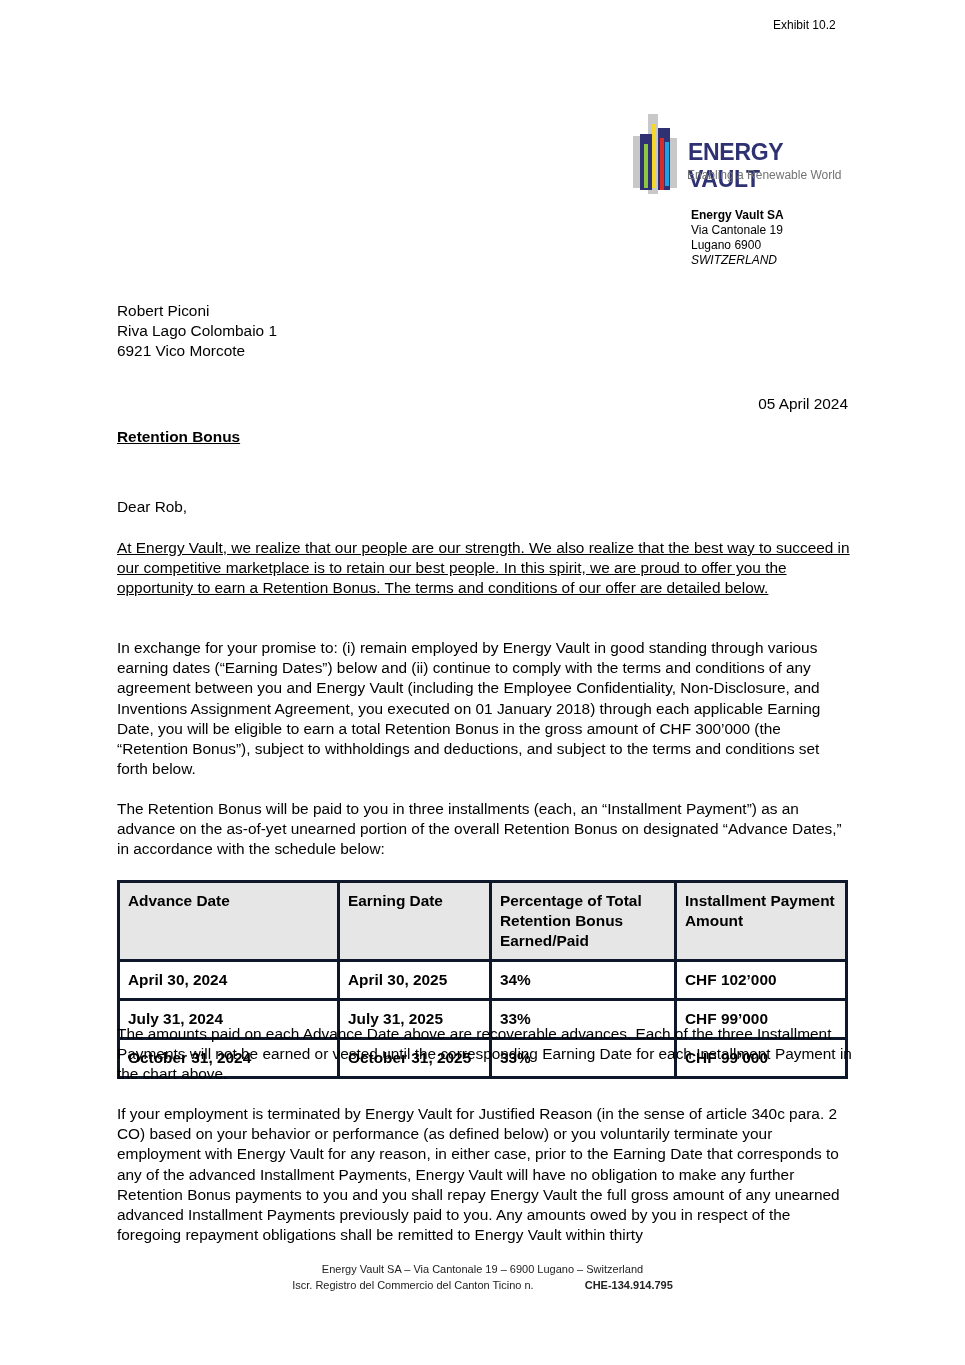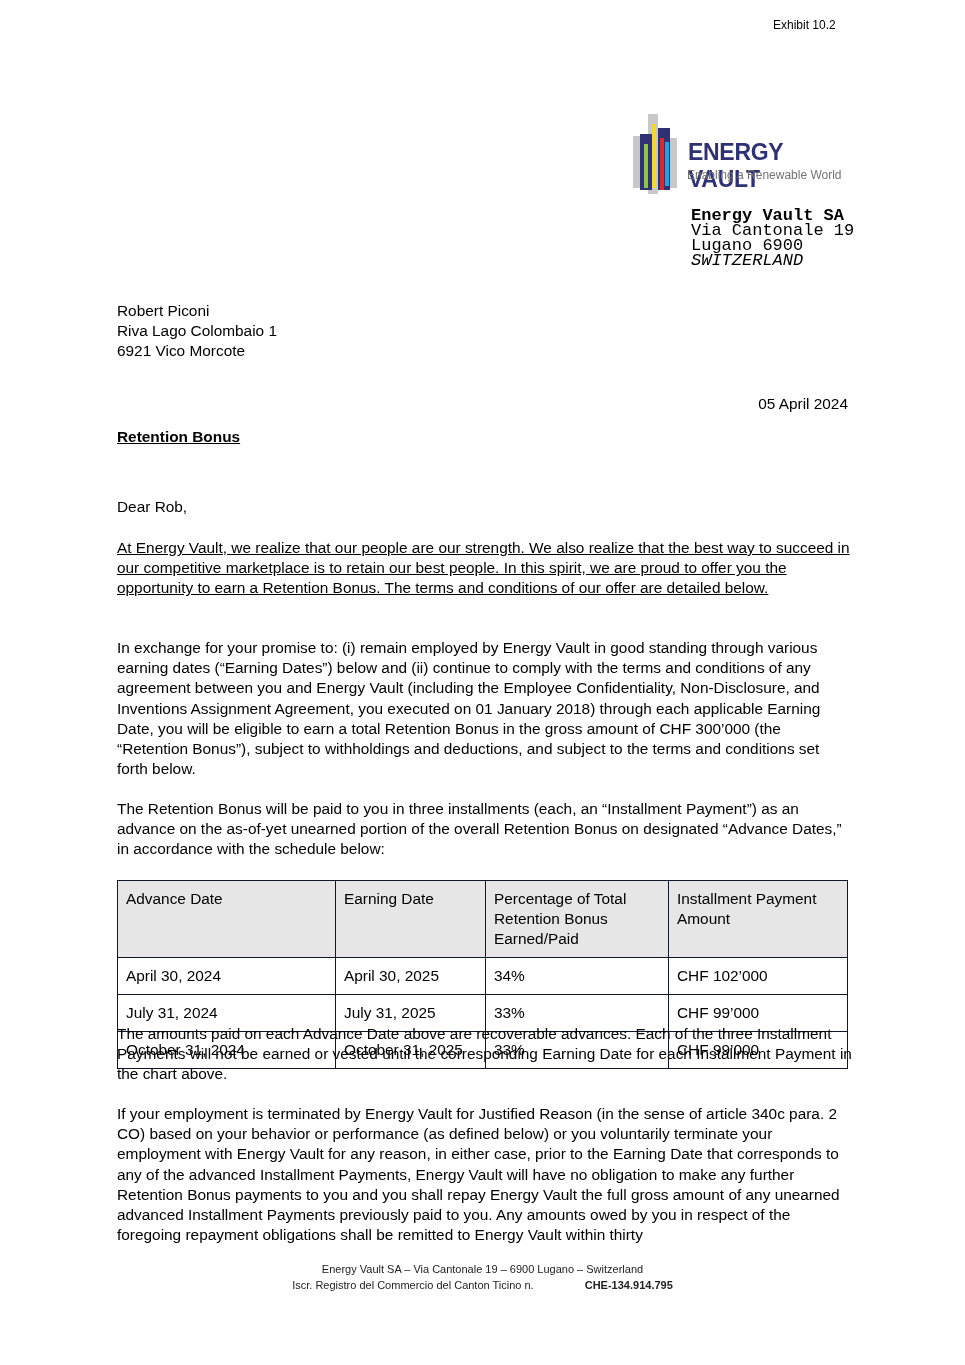--- a/index.html
+++ b/index.html
@@ -6,34 +6,34 @@
     body {
       width: 965px; height: 1365px; position: relative; overflow: hidden;
       font-family: "Liberation Sans", sans-serif; color: #000; font-size: 15.4px;
     }
     .abs { position: absolute; }
     .exhibit { left: 773px; top: 18px; font-size: 12px; }
     .logo { left: 631px; top: 114px; width: 220px; height: 82px; }
     .logo .bars { position: absolute; left: 0; top: 0; width: 48px; height: 80px; }
     .logo .name { position: absolute; left: 57px; top: 25px; font-weight: bold; font-size: 23px; color: #2f3272; letter-spacing: -0.3px; }
     .logo .tag { position: absolute; left: 56px; top: 54px; font-size: 12px; color: #737373; }
-    .addr { left: 691px; top: 208px; font-size: 17px; line-height: 15px; font-family: Liberation Mono, monospace; }
+    .addr { left: 691px; top: 208px; font-size: 12px; line-height: 15px; }
     .addr .bold { font-weight: bold; }
     .addr .ital { font-style: italic; }
     .recipient { left: 117px; top: 301px; line-height: 20px; }
     .date { right: 117px; top: 395px; }
     .subject { left: 117px; top: 428px; font-weight: bold; text-decoration: underline; }
     .para { left: 117px; width: 735px; line-height: 20.2px; }
     .salutation { left: 117px; top: 498px; }
     table.sched {
       position: absolute; left: 117px; top: 880px; width: 731px;
       border-collapse: collapse; font-size: 15.4px; line-height: 20px;
     }
     table.sched td, table.sched th {
-      border: 1px solid #0f172a; padding: 8px 8px; text-align: left; vertical-align: top; font-weight: normal;
+      border: 3px solid #0f172a; padding: 8px 8px; text-align: left; vertical-align: top; font-weight: bold;
     }
     table.sched thead th { background: #e6e6e6; }
     .c1 { width: 201px; } .c2 { width: 133px; } .c3 { width: 166px; }
     .footer { left: 0; width: 965px; top: 1261px; text-align: center; font-size: 11px; line-height: 16px; color: #222; }
     .footer b { font-weight: bold; padding-left: 48px; }
   </style>
 </head>
 <body>
 
 <div class="abs exhibit">Exhibit 10.2</div>

